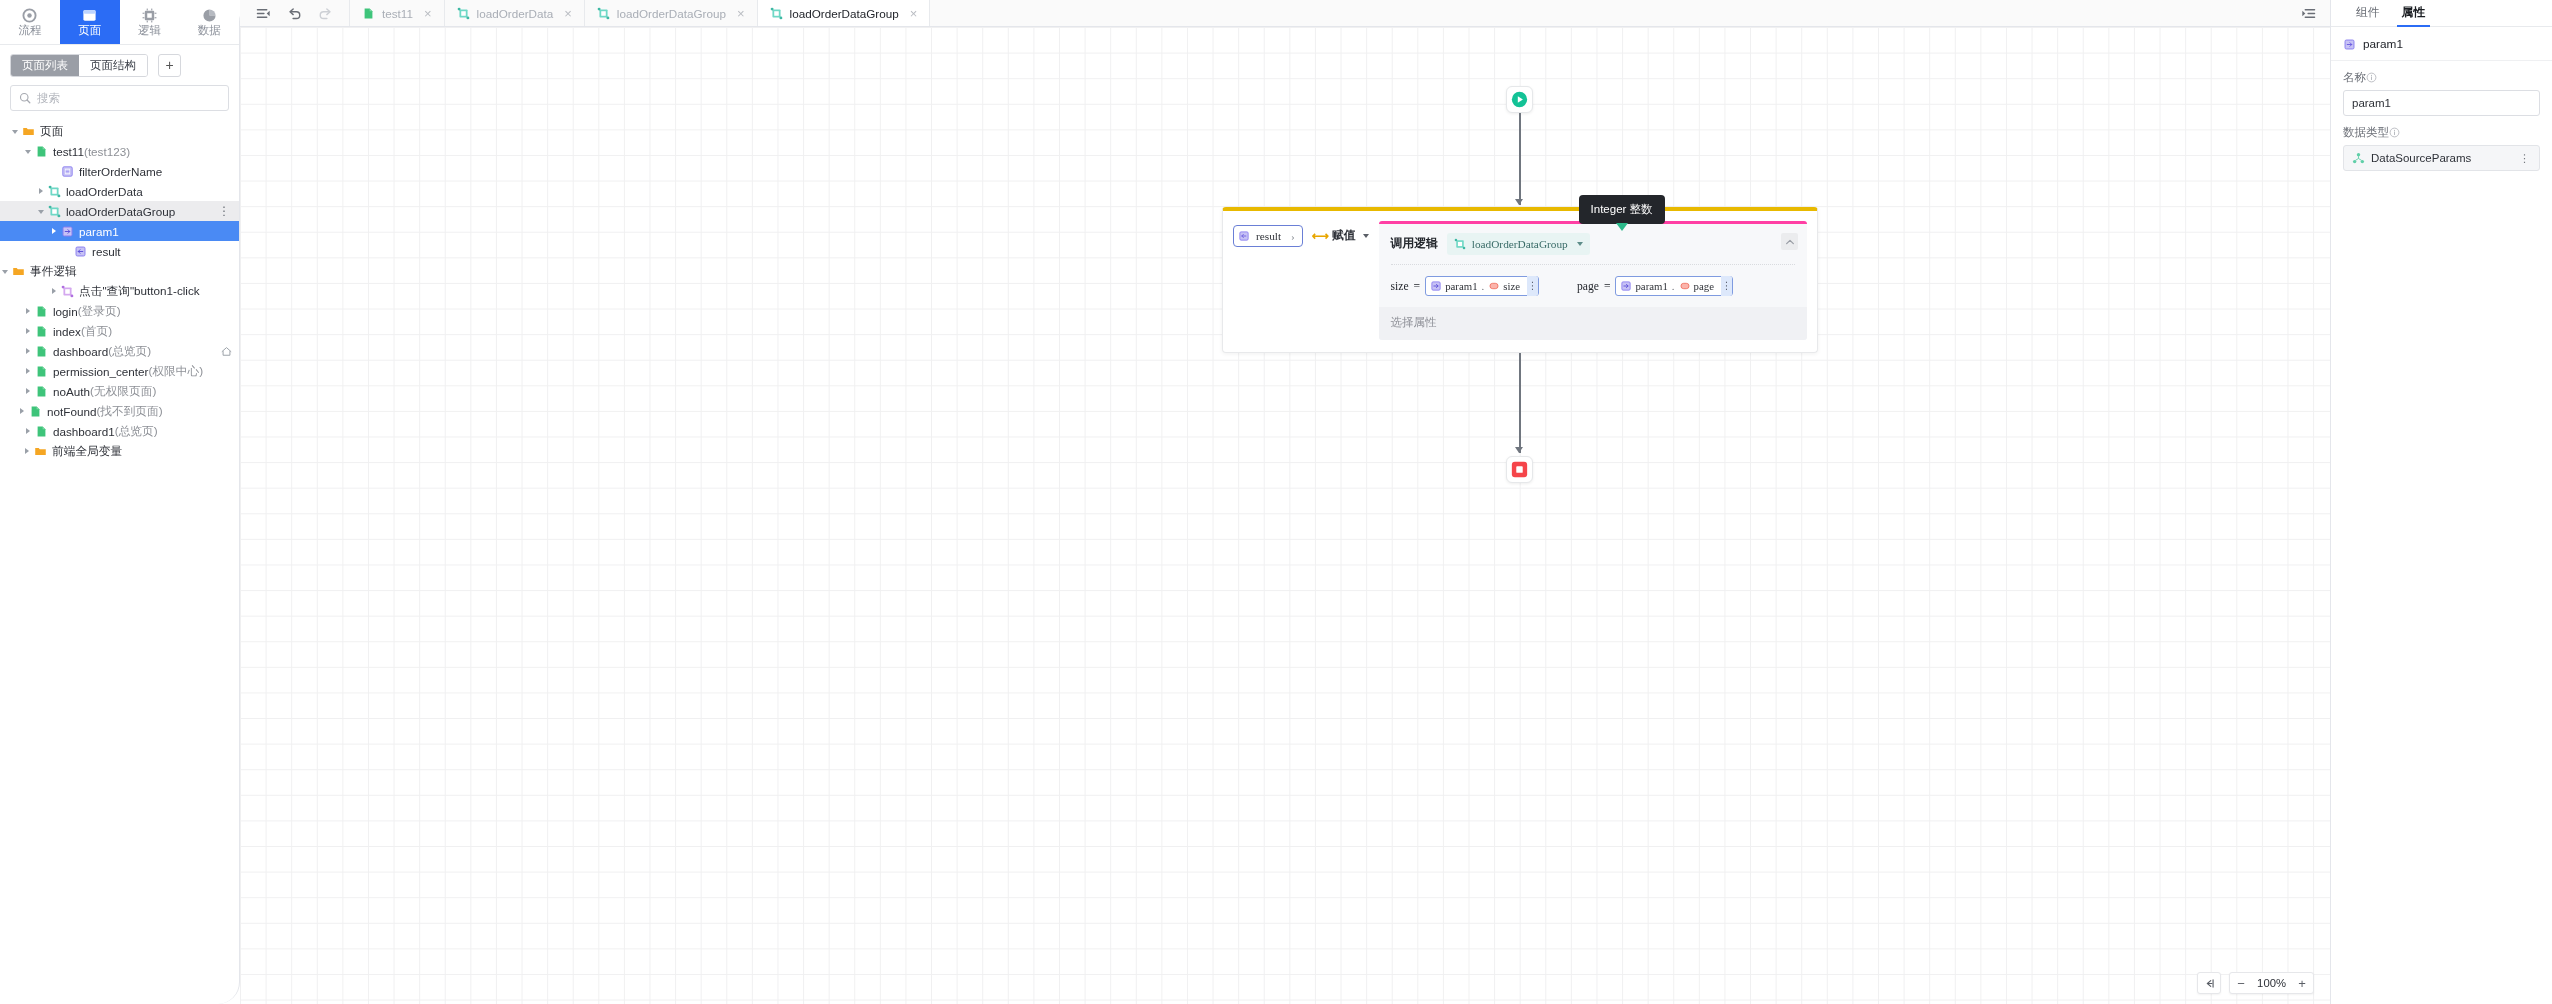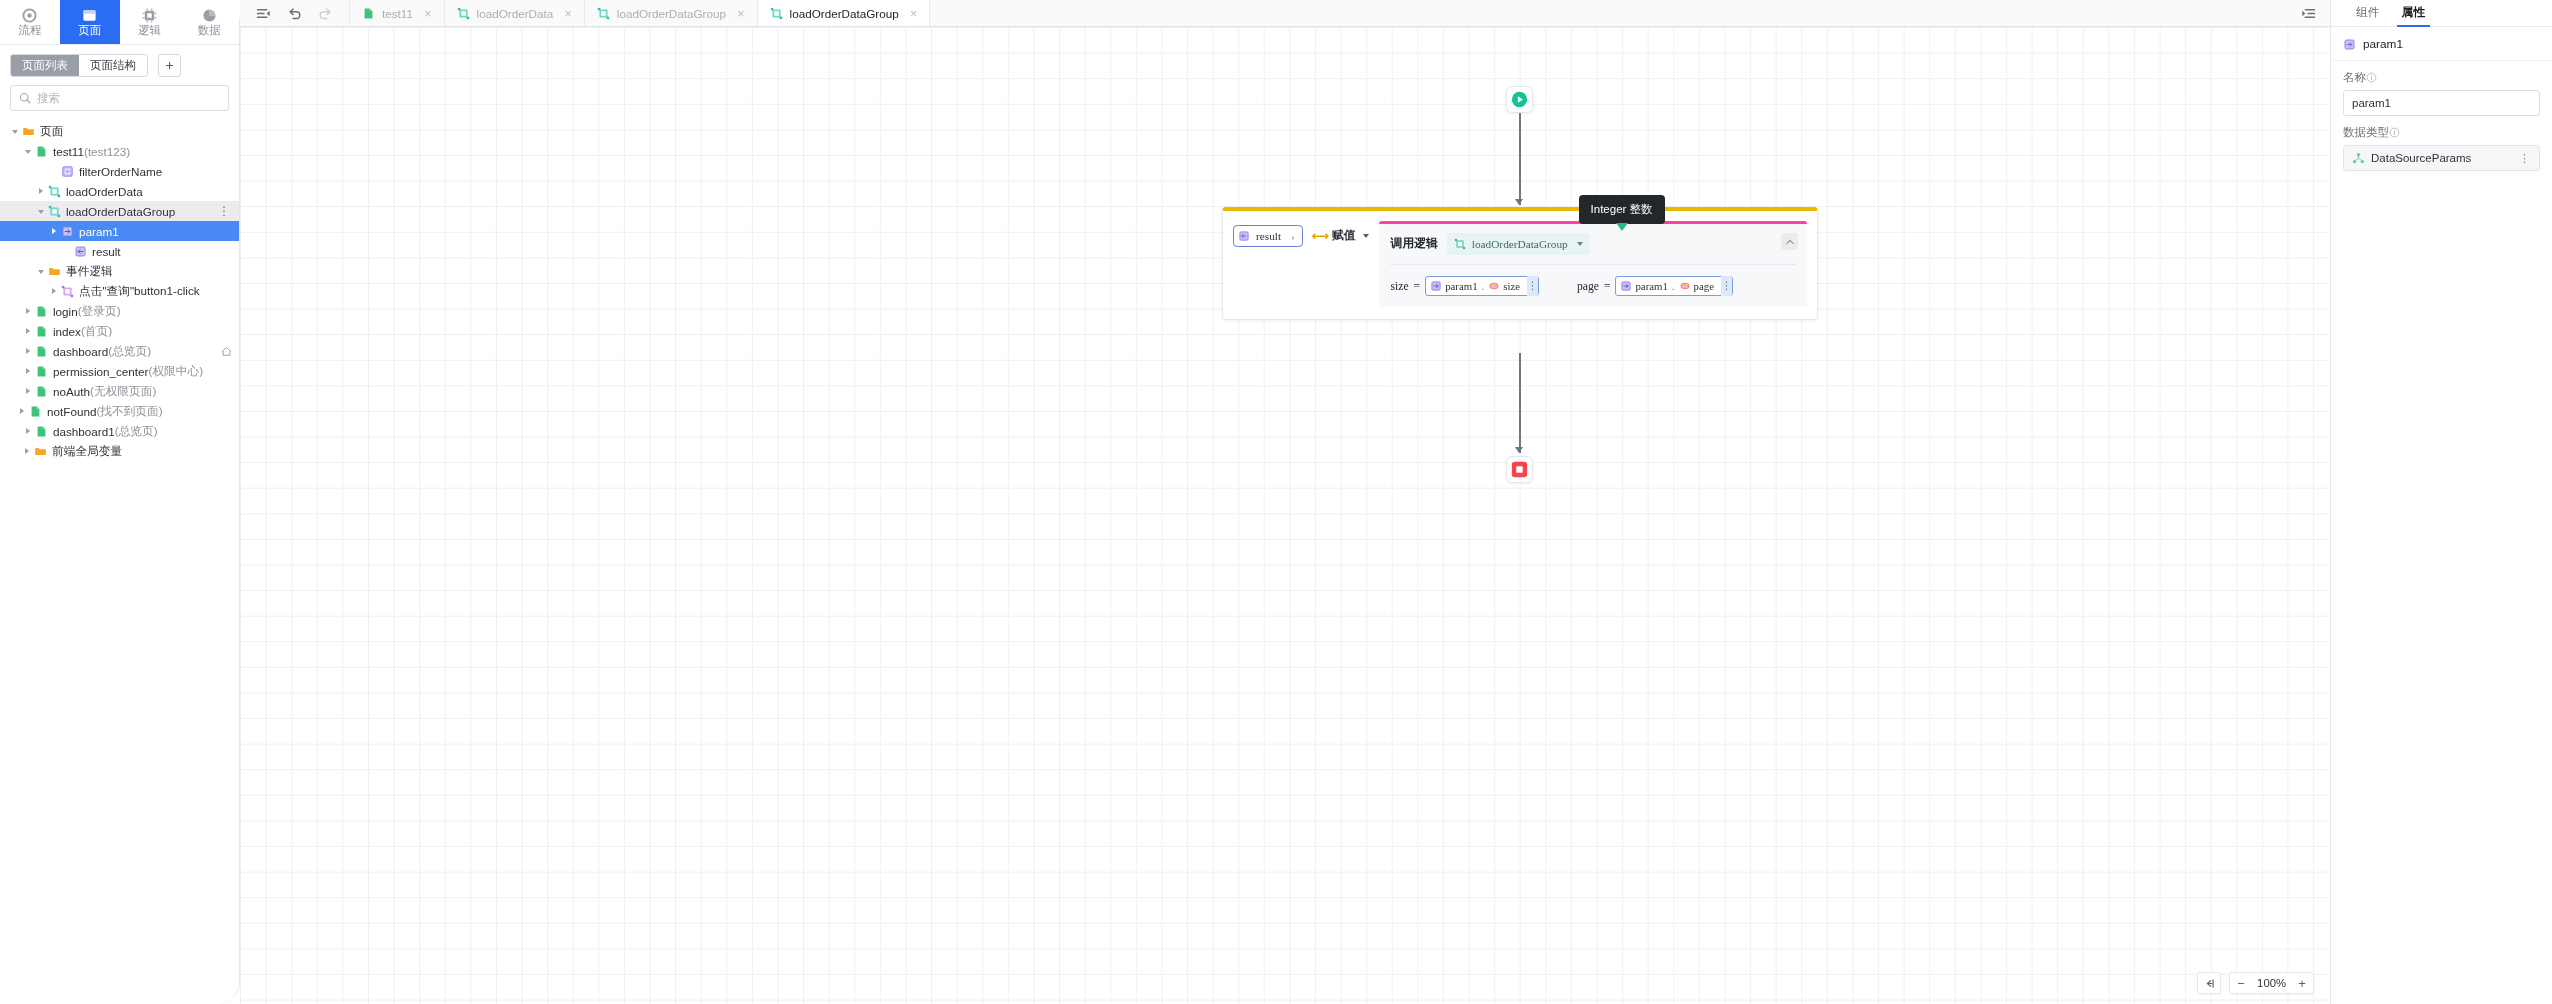--- a/index.html
+++ b/index.html
@@ -402,21 +402,21 @@
         <span class="tlabel">param1</span>
       </div>
       <div class="tree-row" style="padding-left: 62px;">
         <span class="caret "></span>
         <svg viewBox="0 0 16 16" class="ticon">
           <rect x="2.5" y="2.5" width="11" height="11" rx="1.6" fill="#c7c2f5" stroke="#8b7ff0" stroke-width="1.2"></rect>
           <path d="M10.8 8 H5.4 M7.4 5.8 L5.2 8 L7.4 10.2" fill="none" stroke="#5b4ed8" stroke-width="1.2" stroke-linecap="round" stroke-linejoin="round"></path>
         </svg>
         <span class="tlabel">result</span>
       </div>
-      <div class="tree-row" style="padding-left: 36px;">
+      <div class="tree-row" style="">
         <span class="caret d"></span>
         <svg viewBox="0 0 16 16" class="ticon">
           <path d="M1.5 3.6 h4.3 l1.3 1.5 h7.4 v7.3 h-13 z" fill="#f5a623"></path>
         </svg>
         <span class="tlabel">事件逻辑</span>
       </div>
       <div class="tree-row" style="padding-left: 49px;">
         <span class="caret r"></span>
         <svg viewBox="0 0 16 16" class="ticon">
           <rect x="3" y="3" width="10" height="10" rx="1" fill="#d4a8ef"></rect>
@@ -655,20 +655,21 @@
                 <span>param1</span>
                 <span class="arg-dot">.</span>
                 <svg viewBox="0 0 16 16" class="chip-ic">
                   <rect x="2.6" y="4.4" width="10.8" height="7.2" rx="3.6" fill="#fbb4ab" stroke="#ef6d5e" stroke-width="1.1"></rect>
                 </svg>
                 <span>page</span>
                 <span class="pill-dots">⋮</span>
               </div>
             </div>
           </div>
+        <div class="call-footer">选择属性</div>
 
         <div class="tooltip" style="left:200px; top:-29px;">Integer 整数</div>
       </div>
     </div>
 
     <div class="edge" style="left:1278.5px; top:326px; height:100px;"></div>
     <div class="arrow-head" style="left:1275px; top:420px;"></div>
 
     <div class="end-node" style="left:1266px; top:429px;">
       <svg width="17" height="17" viewBox="0 0 20 20">

